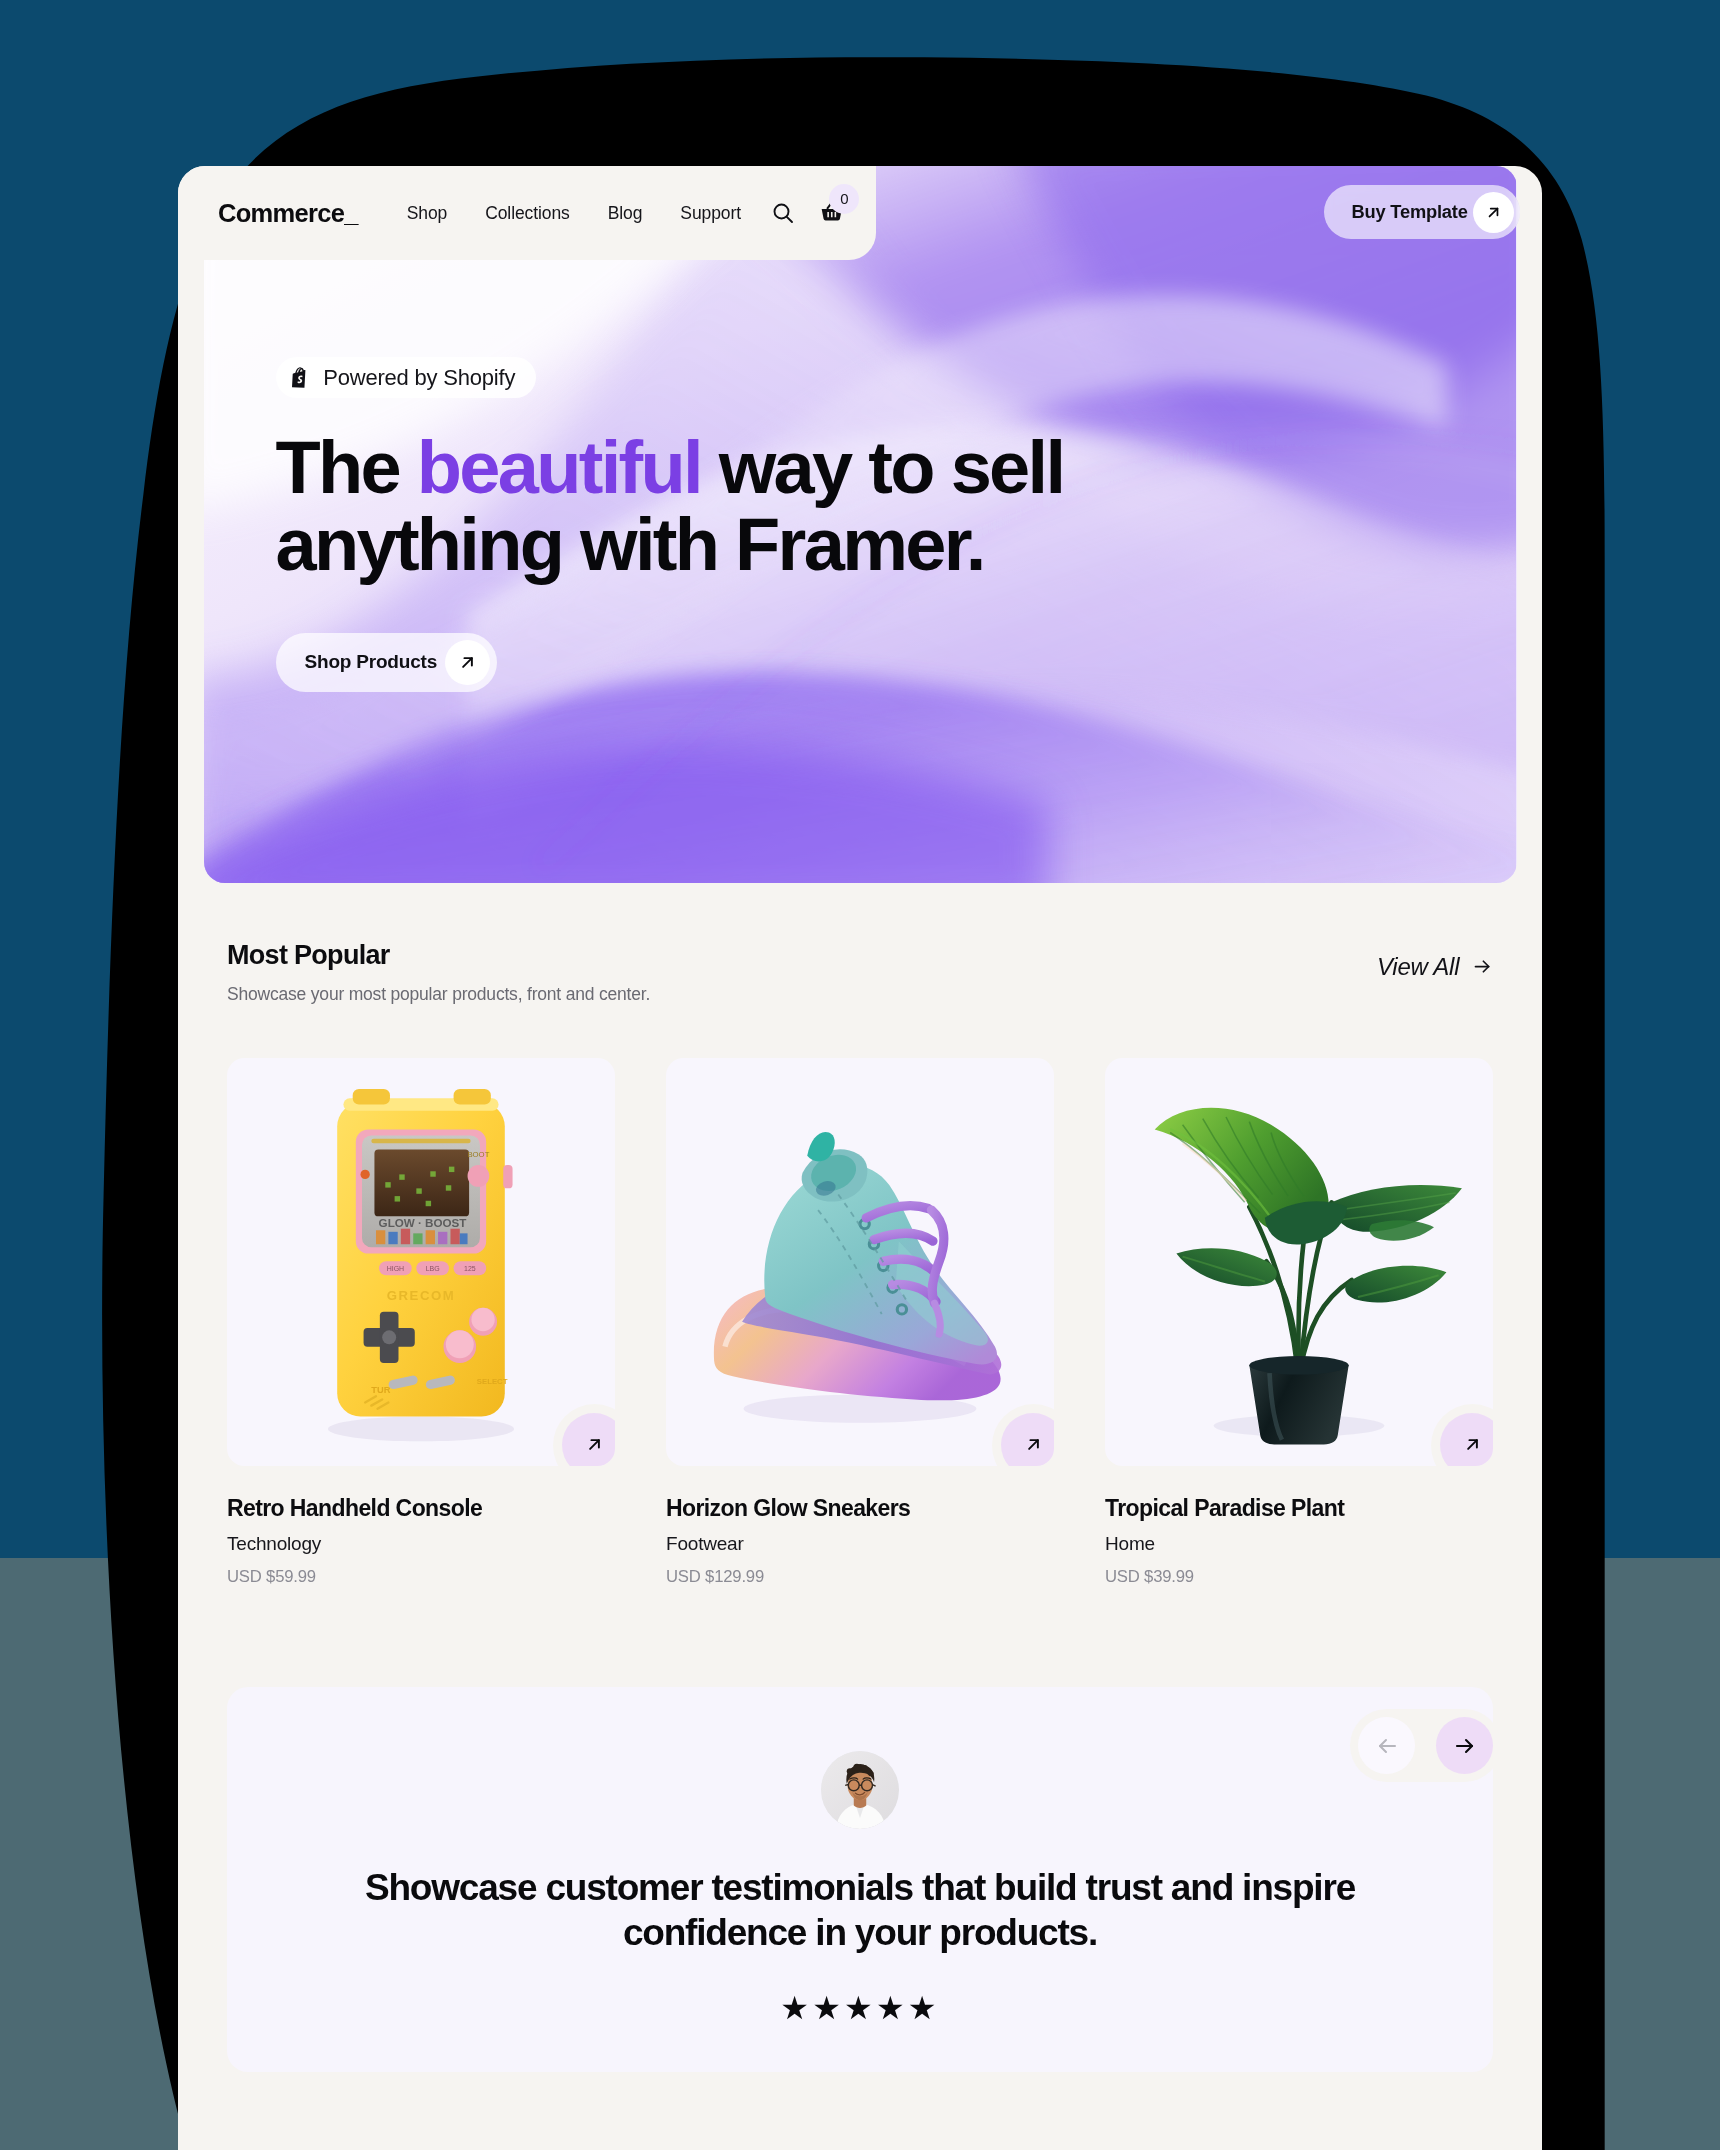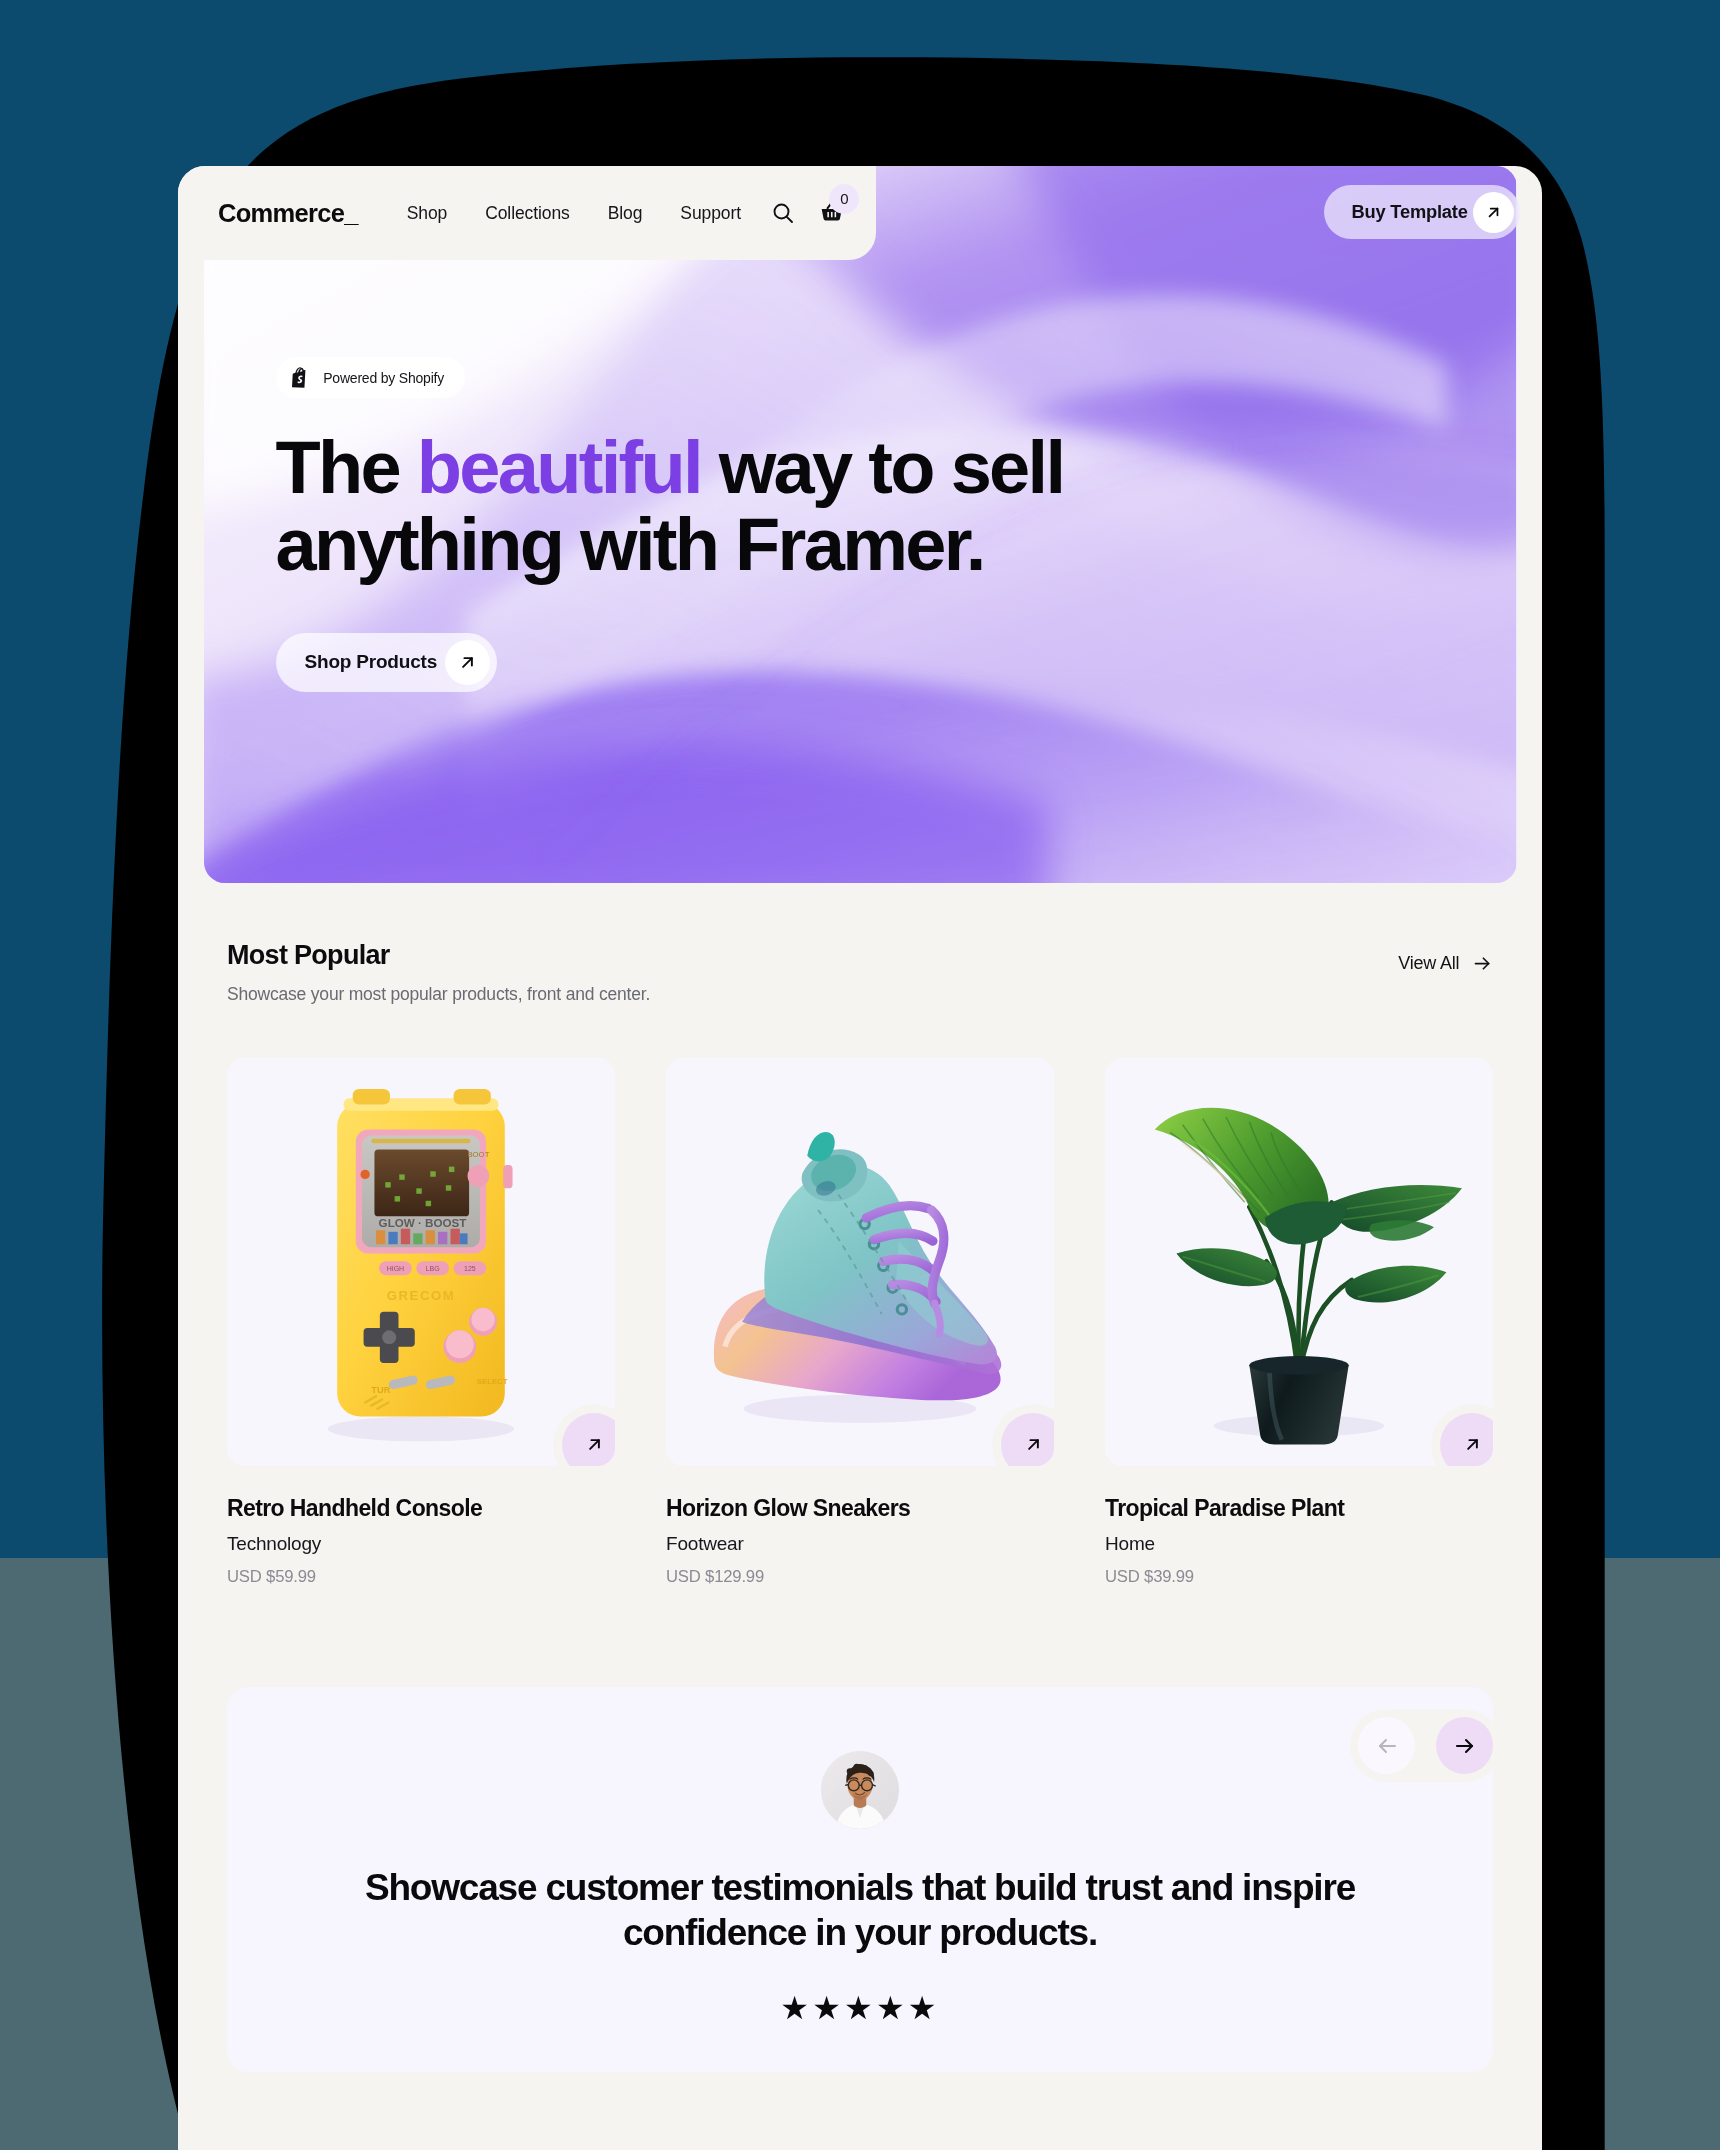--- a/index.html
+++ b/index.html
@@ -73,21 +73,21 @@
     background: #efe9fb;
   }
   .hero-bg { position: absolute; inset: 0; }
   .hero-content { position: absolute; left: 72px; top: 191px; z-index: 5; }
 
   .badge {
     display: inline-flex; align-items: center; gap: 12.7px;
     height: 41px; padding: 0 21px 0 16px; border-radius: 24px;
     background: rgba(255,255,255,0.85);
   }
-  .badge span { font-size: 14px; font-weight: 500; color: #15151a; letter-spacing: -0.2px; }
+  .badge span { font-size: 22px; font-weight: 500; color: #15151a; letter-spacing: -0.2px; }
 
   h1.headline {
     margin-top: 32px;
     font-size: 74px; line-height: 1.04; font-weight: 700;
     letter-spacing: -2.7px; color: #08080b; max-width: 797px;
   }
   h1.headline em { font-style: normal; color: #7b3fe4; }
 
   .sub {
     margin-top: 38px; font-size: 20px; line-height: 1.42;
@@ -103,21 +103,21 @@
   .shopbtn > span { font-size: 19px; font-weight: 600; color: #101015; letter-spacing: -0.2px; }
   .circ-lg { width: 45px; height: 45px; border-radius: 50%; background: #fff;
              display: flex; align-items: center; justify-content: center; flex: 0 0 auto; }
 
   
   .popular { padding: 57px 49px 0 49px; }
   .pophead { display: flex; align-items: flex-start; justify-content: space-between; }
   .poptitle { font-size: 27px; font-weight: 600; letter-spacing: -0.7px; color: #0c0c0f; }
   .popsub { margin-top: 12.7px; font-size: 17.5px; color: #6a6a72; letter-spacing: -0.2px; }
   .viewall { display: flex; align-items: center; gap: 12.7px; margin-top: 12.7px; cursor: pointer; }
-  .viewall span { font-size: 18px; font-weight: 500; color: #121217; letter-spacing: -0.2px; }
+  .viewall span { font-size: 24px; font-weight: 500; color: #121217; letter-spacing: -0.2px; font-style: italic; }
 
   .grid { display: grid; grid-template-columns: repeat(3, 1fr); gap: 51px; margin-top: 53px; }
   .card { position: relative; }
   .thumb {
     position: relative; width: 100%; height: 408px;
     background: #f8f6fd; border-radius: 17.5px; overflow: hidden;
   }
   .thumb .art { position: absolute; inset: 0; }
   .notch {
     position: absolute; right: -21px; bottom: -21px;

